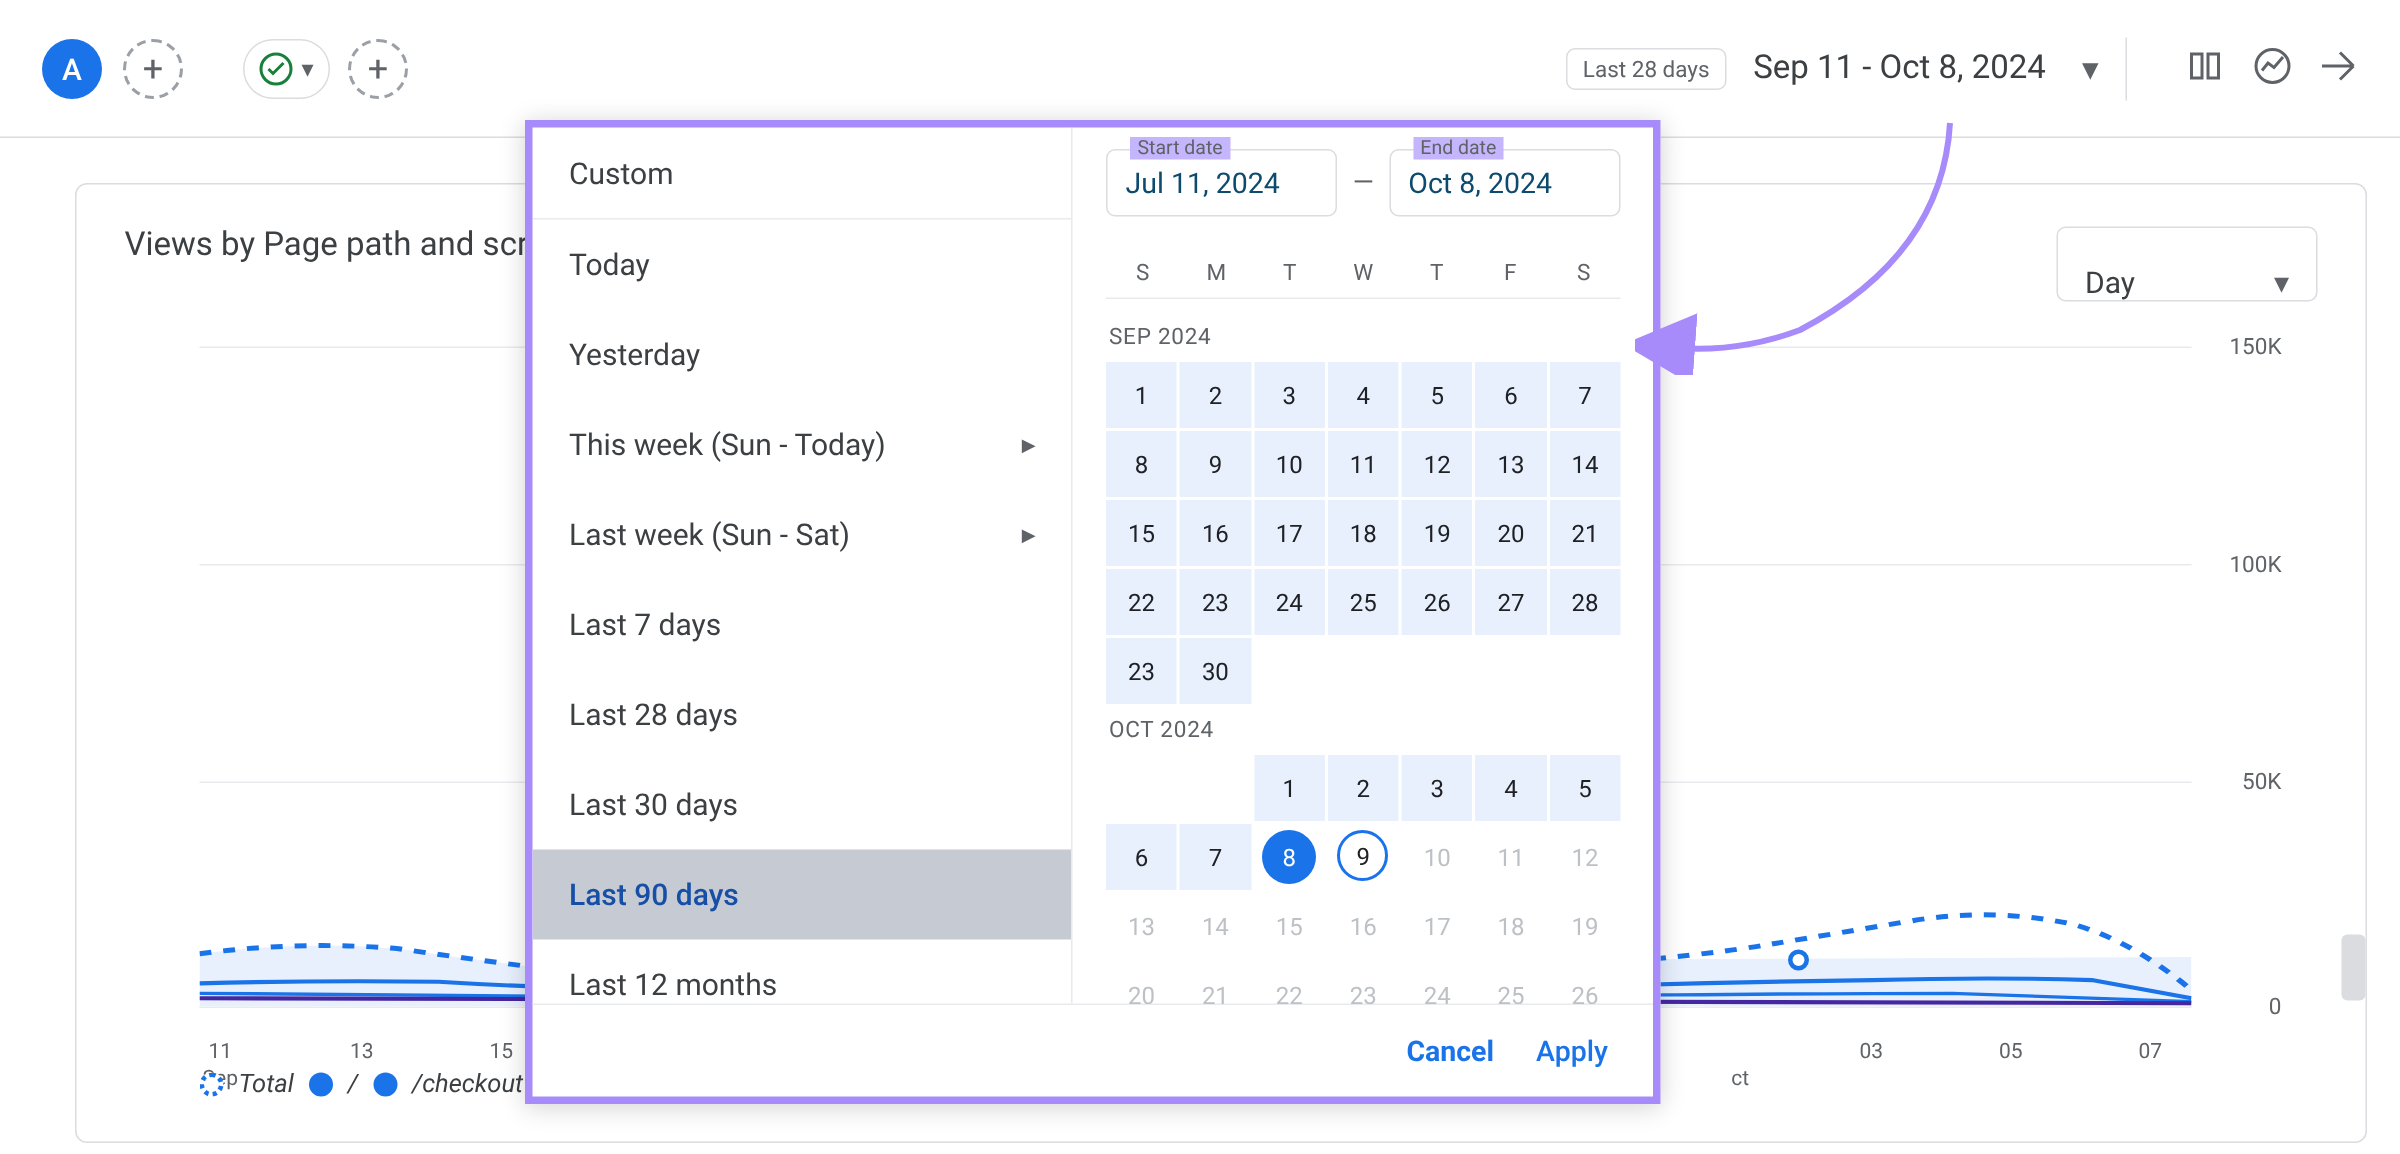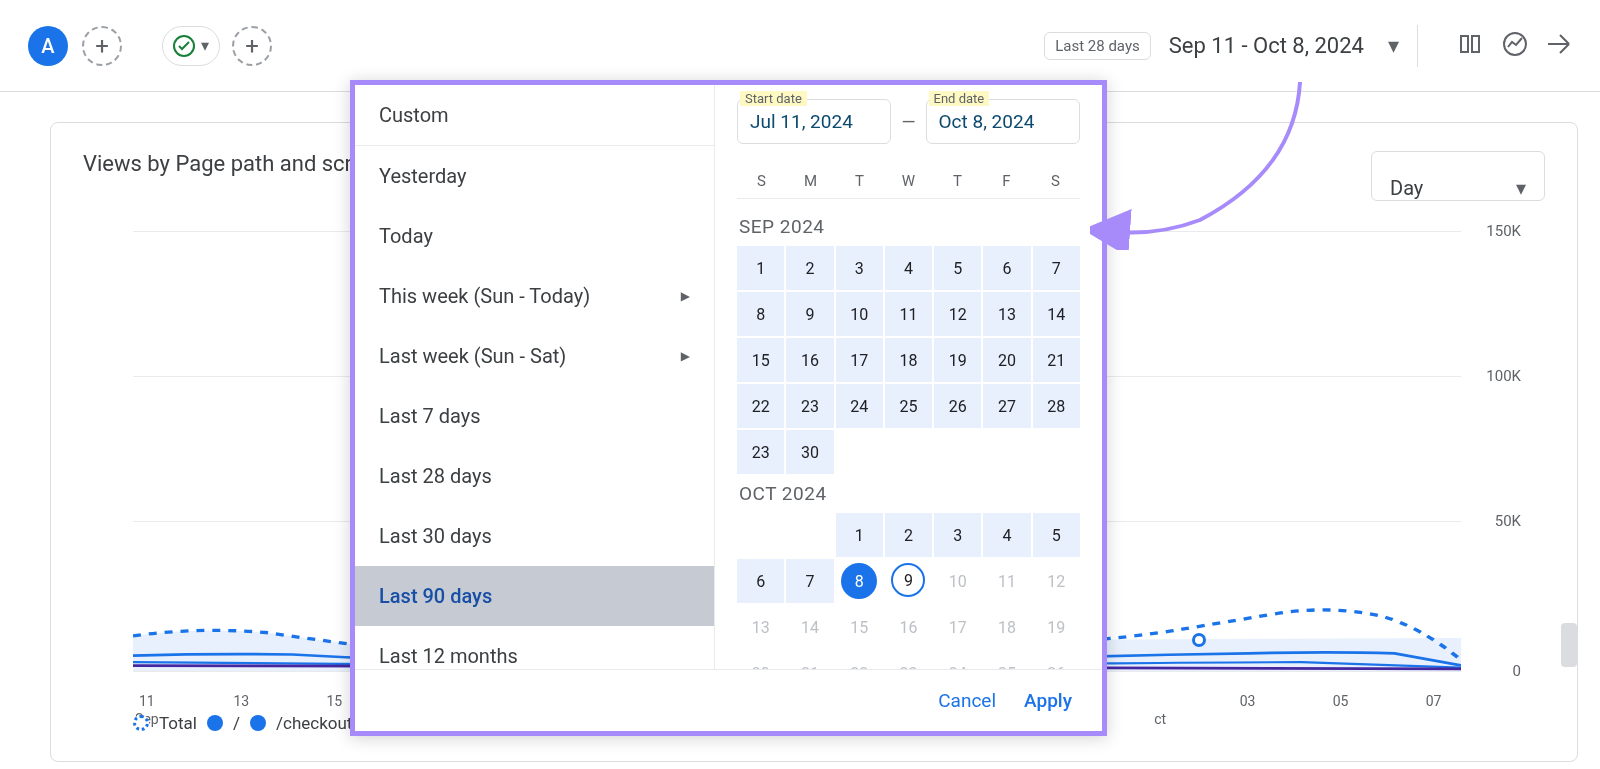--- a/index.html
+++ b/index.html
@@ -28,56 +28,56 @@
   
   .chart { position: absolute; left: 82px; right: 56px; top: 108px; bottom: 90px; }
   .grid { position: absolute; inset: 0; }
   .gridline { position: absolute; left: 0; right: 60px; border-top: 1px solid #e8eaed; }
   .ylab { position: absolute; right: 0; transform: translateY(-50%); font-size: 15px; color: #5f6368; }
   .xlab { position: absolute; bottom: -38px; font-size: 14px; color: #5f6368; text-align: center; width: 40px; transform: translateX(-50%); }
   .plot { position: absolute; left: 0; right: 60px; bottom: 0; height: 100%; }
   .plot svg { width: 100%; height: 100%; }
   .marker { position: absolute; width: 14px; height: 14px; border: 3px solid #1a73e8; background: #fff; border-radius: 50%; transform: translate(-50%, -50%); }
 
-  .legend { position: absolute; left: 82px; bottom: 28px; display: flex; align-items: center; gap: 10px; font-size: 17px; color: #3c4043; }
+  .legend { position: absolute; left: 82px; bottom: 28px; display: flex; align-items: center; gap: 10px; font-size: 17px; color: #3c4043; font-style: italic; }
   .ldot { width: 16px; height: 16px; border-radius: 50%; }
   .ldot.total { border: 3px dotted #1a73e8; background: #fff; }
   .ldot.solid1 { background: #1a73e8; }
   .ldot.solid2 { background: #1a73e8; }
   .ldot.solid3 { background: #4527a0; }
 
   
   .popup { position: absolute; left: 350px; top: 80px; width: 757px; height: 656px; background: #fff; border: 5px solid #a78bfa; box-shadow: 0 2px 16px rgba(0,0,0,.18); display: flex; flex-direction: column; z-index: 20; }
   .popup-body { flex: 1; display: flex; overflow: hidden; }
   .presets { width: 360px; border-right: 1px solid #e8eaed; overflow-y: auto; position: relative; }
   .presets::-webkit-scrollbar { width: 10px; }
   .preset { padding: 18px 24px; font-size: 20px; color: #3c4043; cursor: pointer; display: flex; align-items: center; justify-content: space-between; }
   .preset:first-child { border-bottom: 1px solid #e8eaed; }
   .preset.sel { background: #c6cbd3; color: #174ea6; font-weight: 500; }
   .preset .tri { font-size: 12px; color: #5f6368; }
 
   .calpan { flex: 1; padding: 14px 22px 8px 22px; overflow-y: auto; position: relative; }
   .datefields { display: flex; align-items: center; gap: 10px; margin-bottom: 20px; }
   .df { flex: 1; border: 1px solid #dadce0; border-radius: 6px; padding: 10px 12px 10px 12px; position: relative; }
-  .df .lab { position: absolute; top: -9px; left: 2px; background: #fef9c3; padding: 0 5px; font-size: 13px; color: #5f6368; }
+  .df .lab { position: absolute; top: -9px; left: 15px; background: #c4b5fd; padding: 0 5px; font-size: 13px; color: #5f6368; }
   .df .val { font-size: 19px; color: #0c4a6e; }
   .dash { color: #5f6368; font-size: 18px; }
 
   .dow { display: grid; grid-template-columns: repeat(7, 1fr); text-align: center; font-size: 15px; color: #5f6368; padding: 8px 0; border-bottom: 1px solid #e8eaed; margin-bottom: 8px; }
-  .mlabel { font-size: 19px; color: #5f6368; letter-spacing: .5px; padding: 8px 2px; }
+  .mlabel { font-size: 15px; color: #5f6368; letter-spacing: .5px; padding: 8px 2px; }
   .month { display: grid; grid-template-columns: repeat(7, 1fr); gap: 2px; }
   .day { height: 44px; display: flex; align-items: center; justify-content: center; font-size: 16px; color: #202124; cursor: pointer; }
   .day.inrange { background: #e8f0fe; }
   .day.filled { background: #1a73e8; color: #fff; border-radius: 50%; width: 36px; height: 36px; margin: 4px auto; }
   .day.ring { border: 2px solid #1a73e8; border-radius: 50%; width: 34px; height: 34px; margin: 4px auto; }
   .day.dis { color: #bdc1c6; }
   .day.blank { visibility: hidden; }
 
   .actions { height: 62px; display: flex; align-items: center; justify-content: flex-end; gap: 28px; padding-right: 30px; border-top: 1px solid #e8eaed; font-size: 19px; }
-  .actions span { color: #1a73e8; cursor: pointer; }
+  .actions span { color: #1a73e8; cursor: pointer; font-weight: bold; }
   .actions .apply { font-weight: 500; }
 
   
   .annot { position: absolute; left: 1090px; top: 80px; z-index: 30; pointer-events: none; }
 
   .vscroll { position: absolute; right: 0; top: 500px; width: 16px; height: 44px; background: #dadce0; border-radius: 4px; }
 </style>
 </head>
 <body>
 
@@ -175,24 +175,24 @@
   <div class="vscroll"></div>
 </div>
 
 <div class="popup">
   <div class="popup-body">
     <div class="presets" id="presets">
         <div class="preset">
           <span>Custom</span>
         </div>
         <div class="preset">
+          <span>Today</span>
+        </div>
+        <div class="preset">
           <span>Yesterday</span>
-        </div>
-        <div class="preset">
-          <span>Today</span>
         </div>
         <div class="preset">
           <span>This week (Sun - Today)</span>
           <span class="tri">▶</span>
         </div>
         <div class="preset">
           <span>Last week (Sun - Sat)</span>
           <span class="tri">▶</span>
         </div>
         <div class="preset">

